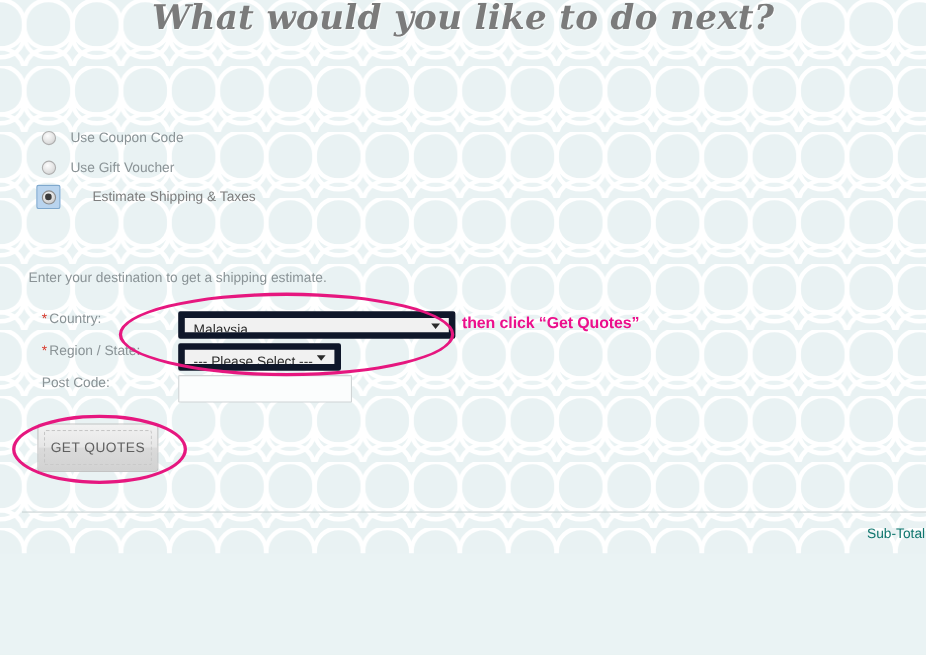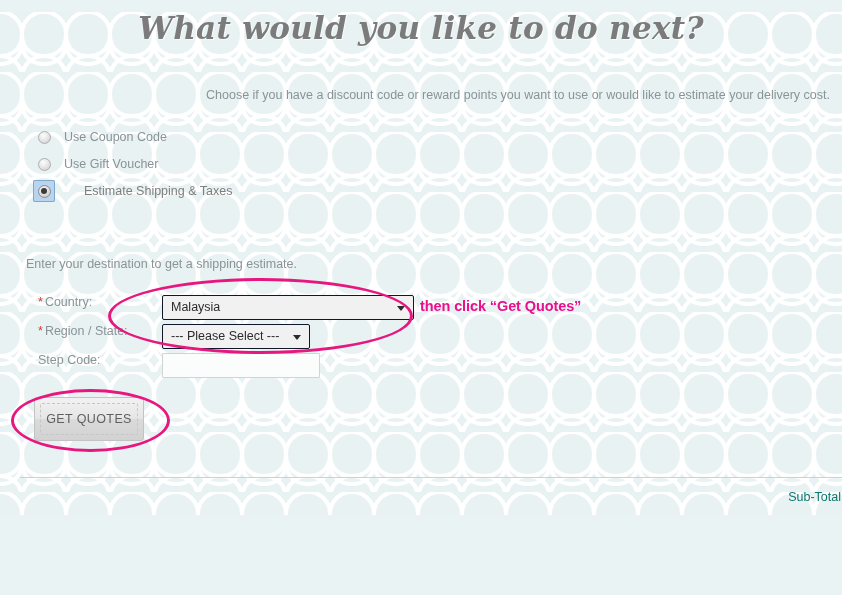--- a/index.html
+++ b/index.html
@@ -15,21 +15,20 @@
     background-color: #eaf3f4;
   }
 
   
   #page {
     position: relative;
     width: 842px;
     height: 503px;
     background-color: #e9f2f3;
     overflow: hidden;
-    margin-top: 12px;
   }
   #bg-pattern {
     position: absolute;
     left: 0; top: 0;
     width: 842px;
     height: 595px;
     opacity: 1;
     pointer-events: none;
   }
 
@@ -148,21 +147,21 @@
   }
   .req {
     color: #d9382b;
     margin-right: 2px;
   }
 
   .sel {
     position: relative;
     box-sizing: border-box;
     background: #f1f1f1;
-    border: 1px solid #0f172a;
+    border: 6px solid #0f172a;
     border-radius: 2px;
     font-family: "Liberation Sans", sans-serif;
     font-size: 12.5px;
     color: #2c2c2c;
     height: 25px;
     line-height: 23px;
     padding: 0 26px 0 8px;
     white-space: nowrap;
     overflow: hidden;
   }
@@ -349,21 +348,20 @@
           <path d="M 44,44 C 33,44 22,52 22,66"></path>
         </g>
       </pattern>
     </defs>
     <rect x="0" y="0" width="842" height="595" fill="#e9f2f3"></rect>
     <rect x="0" y="0" width="842" height="595" fill="url(#ogee)"></rect>
   </svg>
 
   <div id="heading">What would you like to do next?</div>
 
-  <div id="intro">Choose if you have a discount code or reward points you want to use or would like to estimate your delivery cost.</div>
 
   <div class="radio-row r1">
     <span class="radio-box">
       <span class="radio-dot"></span>
     </span>
     <span class="radio-label">Use Gift Voucher</span>
   </div>
 
   <div class="radio-row r0">
     <span class="radio-box">
@@ -391,21 +389,21 @@
 
   <div class="field-row f1">
     <span class="field-label"><span class="req">*</span><span>Region / State:</span></span>
     <div class="sel" id="region-select">
       <span>--- Please Select ---</span>
       <span class="caret"></span>
     </div>
   </div>
 
   <div class="field-row f2">
-    <span class="field-label">Step Code:</span>
+    <span class="field-label">Post Code:</span>
     <input id="postcode-input" type="text" placeholder="" style="">
   </div>
 
   <button id="get-quotes">
     <span class="inner">GET QUOTES</span>
   </button>
 
   <div class="ellipse" id="ellipse-selects"></div>
   <div class="ellipse" id="ellipse-button"></div>
   <div id="annot-text">

